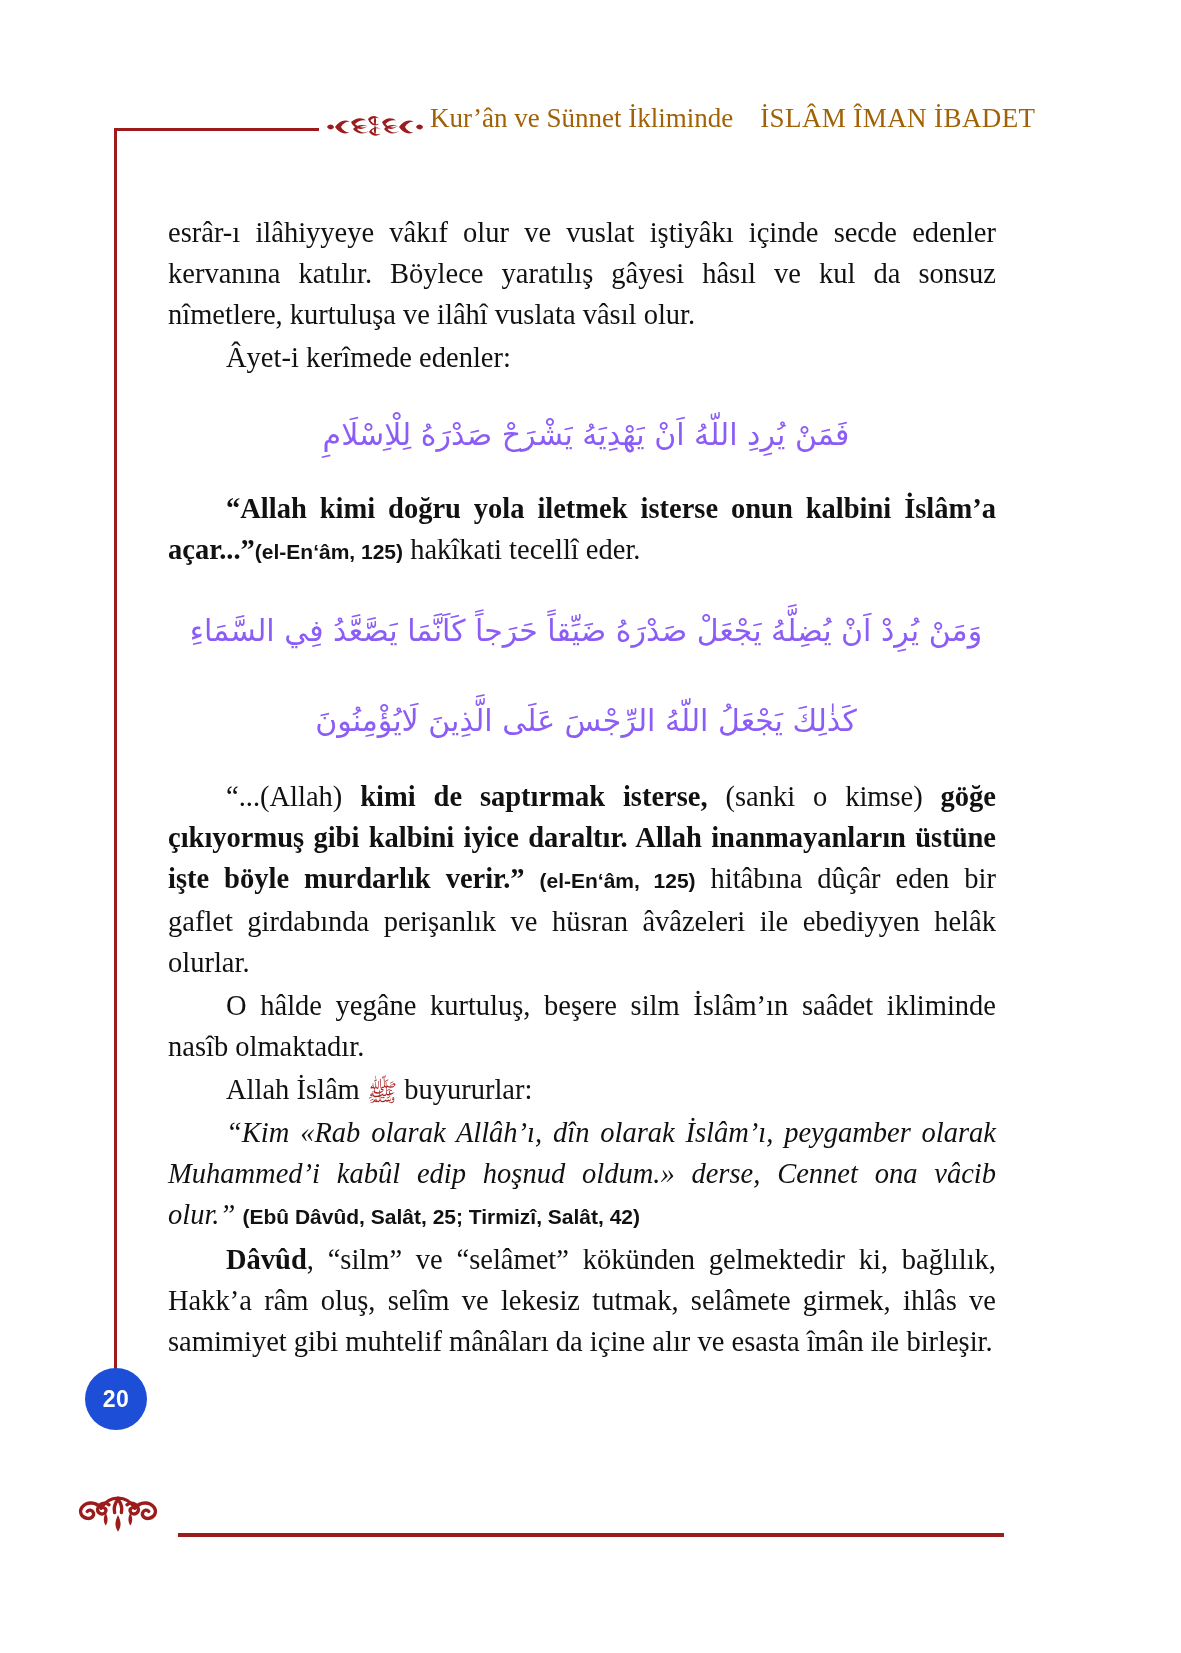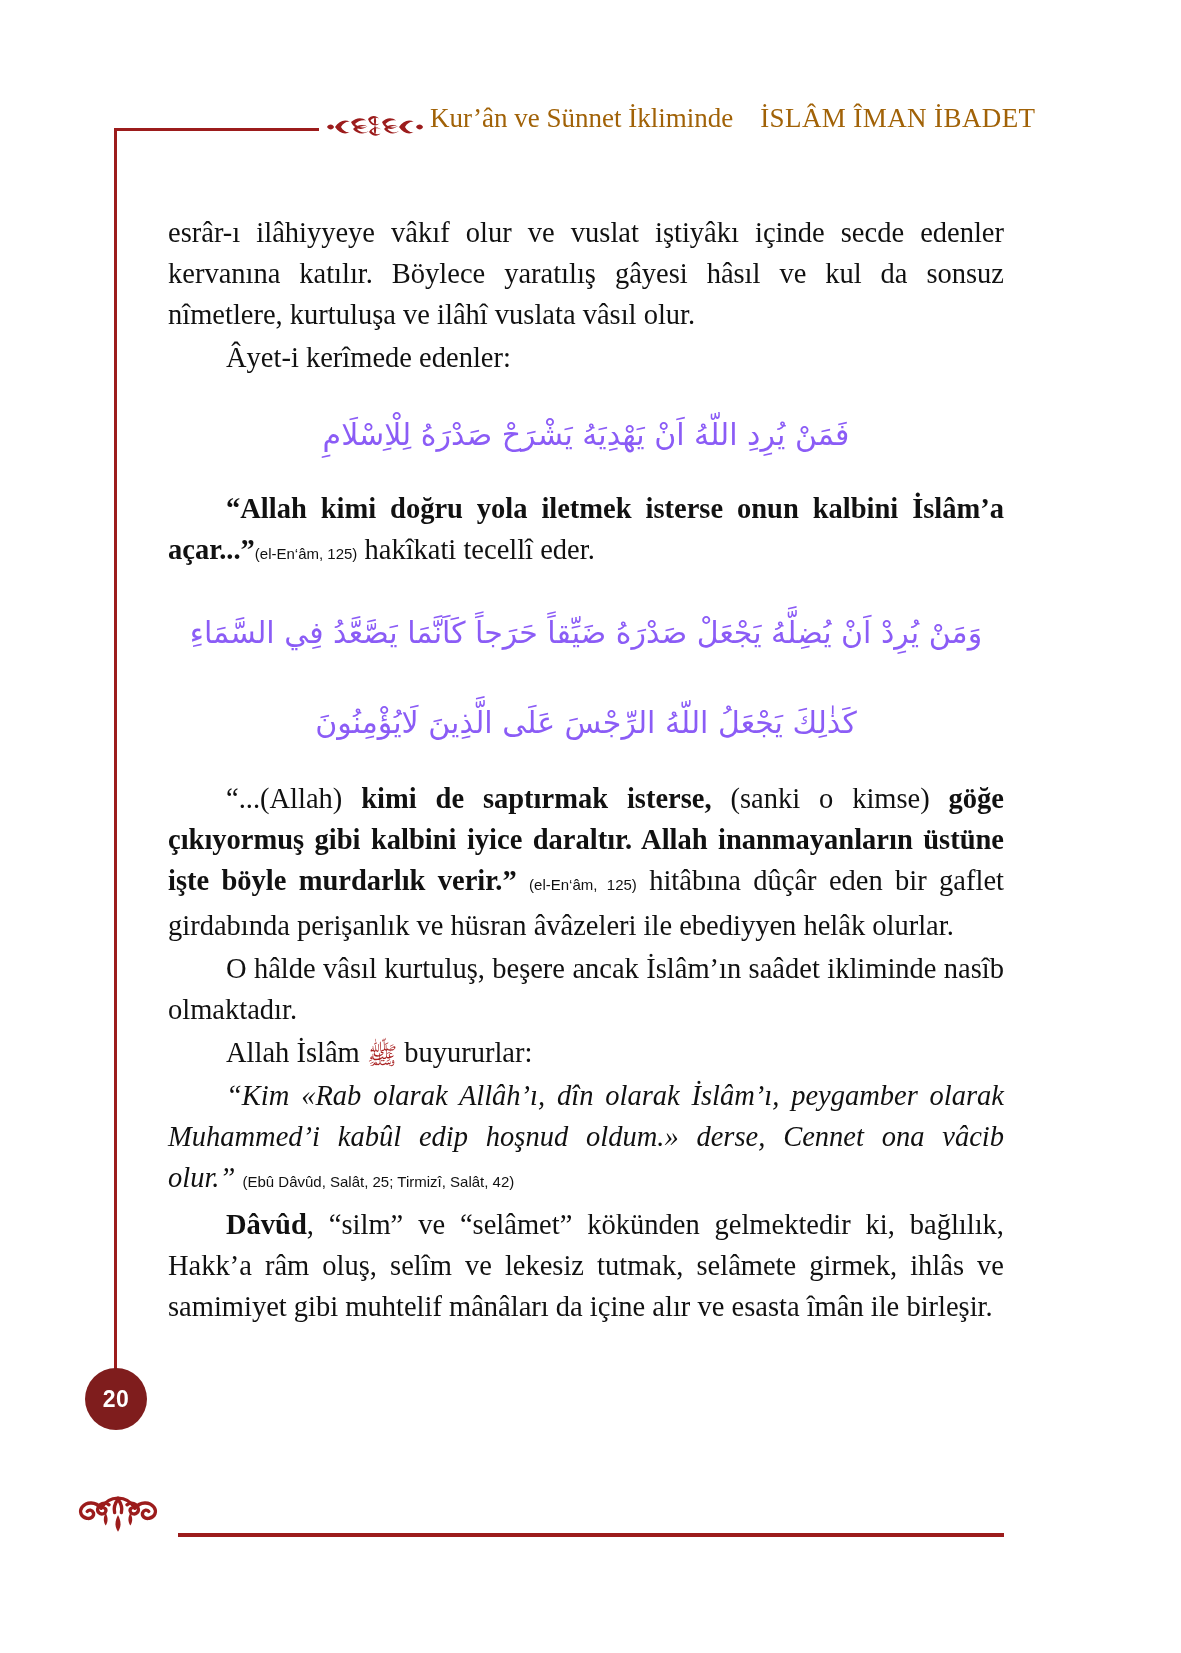--- a/index.html
+++ b/index.html
@@ -68,21 +68,21 @@
   }
   .corner-ornament svg { display: block; width: 100%; height: 100%; }
 
   .page-number {
     position: absolute;
     left: 85px;
     top: 1368px;
     width: 62px;
     height: 62px;
     border-radius: 50%;
-    background: #7f1d1d;
+    background: #1d4ed8;
     color: #ffffff;
     font-family: "Liberation Sans", sans-serif;
     font-weight: bold;
     font-size: 23px;
     display: flex;
     align-items: center;
     justify-content: center;
     letter-spacing: 0.5px;
   }
 
@@ -103,37 +103,37 @@
   
 
   .content {
     position: absolute;
     left: 168px;
     top: 212px;
     width: 836px;
   }
 
   p {
-    margin: 0 0 2px 0;
+    margin: 0 8px 2px 0;
     font-size: 28.5px;
     line-height: 41px;
     text-align: justify;
     text-justify: inter-word;
   }
 
   p.indent { text-indent: 58px; }
   p.noindent { text-indent: 0; }
 
   .b { font-weight: bold; }
   .i { font-style: italic; }
 
   .cite {
     font-family: "Liberation Sans", sans-serif;
-    font-size: 15px;
-    font-weight: normal;
+    font-size: 21px;
+    font-weight: bold;
     font-style: normal;
   }
 
   .sallallahu {
     color: #a81f1f;
     font-size: 25px;
     line-height: 0;
     position: relative;
     top: 2px;
   }
@@ -211,21 +211,21 @@
     <p class="arabic">فَمَنْ يُرِدِ اللّهُ اَنْ يَهْدِيَهُ يَشْرَحْ صَدْرَهُ لِلْاِسْلَامِ</p>
 
     <p class="indent"><span class="b">“Allah kimi doğru yola iletmek isterse onun kalbini İslâm’a açar...”</span><span class="cite">(el-En‘âm, 125)</span><span> hakîkati tecellî eder.</span></p>
 
 
     <p class="arabic tight">وَمَنْ يُرِدْ اَنْ يُضِلَّهُ يَجْعَلْ صَدْرَهُ ضَيِّقاً حَرَجاً كَاَنَّمَا يَصَّعَّدُ فِي السَّمَاءِ</p>
     <p class="arabic tight">كَذٰلِكَ يَجْعَلُ اللّهُ الرِّجْسَ عَلَى الَّذِينَ لَايُؤْمِنُونَ</p>
 
     <p class="indent"><span>“...(Allah) </span><span class="b">kimi de saptırmak isterse,</span><span> (sanki o kimse) </span><span class="b">göğe çıkıyormuş gibi kalbini iyice daraltır. Allah inanmayanların üstüne işte böyle murdarlık verir.”</span><span>&nbsp;</span><span class="cite">(el-En‘âm, 125)</span><span> hitâbına dûçâr eden bir gaflet girdabında perişanlık ve hüsran âvâzeleri ile ebediyyen helâk olurlar.</span></p>
 
-    <p class="indent">O hâlde vâsıl kurtuluş, beşere ancak İslâm’ın saâdet ikliminde nasîb olmaktadır.</p>
+    <p class="indent">O hâlde yegâne kurtuluş, beşere silm İslâm’ın saâdet ikliminde nasîb olmaktadır.</p>
 
     <p class="indent"><span>Allah İslâm </span><span class="sallallahu">ﷺ</span><span> buyururlar:</span></p>
 
     <p class="indent"><span class="i">“Kim «Rab olarak Allâh’ı, dîn olarak İslâm’ı, peygamber olarak Muhammed’i kabûl edip hoşnud oldum.» derse, Cennet ona vâcib olur.”</span><span>&nbsp;</span><span class="cite">(Ebû Dâvûd, Salât, 25; Tirmizî, Salât, 42)</span></p>
 
     <p class="indent"><span class="b">Dâvûd</span><span>, “silm” ve “selâmet” kökünden gelmektedir ki, bağlılık, Hakk’a râm oluş, selîm ve lekesiz tutmak, selâmete girmek, ihlâs ve samimiyet gibi muhtelif mânâları da içine alır ve esasta îmân ile birleşir.</span></p>
 
   </div>
 </div>
 

